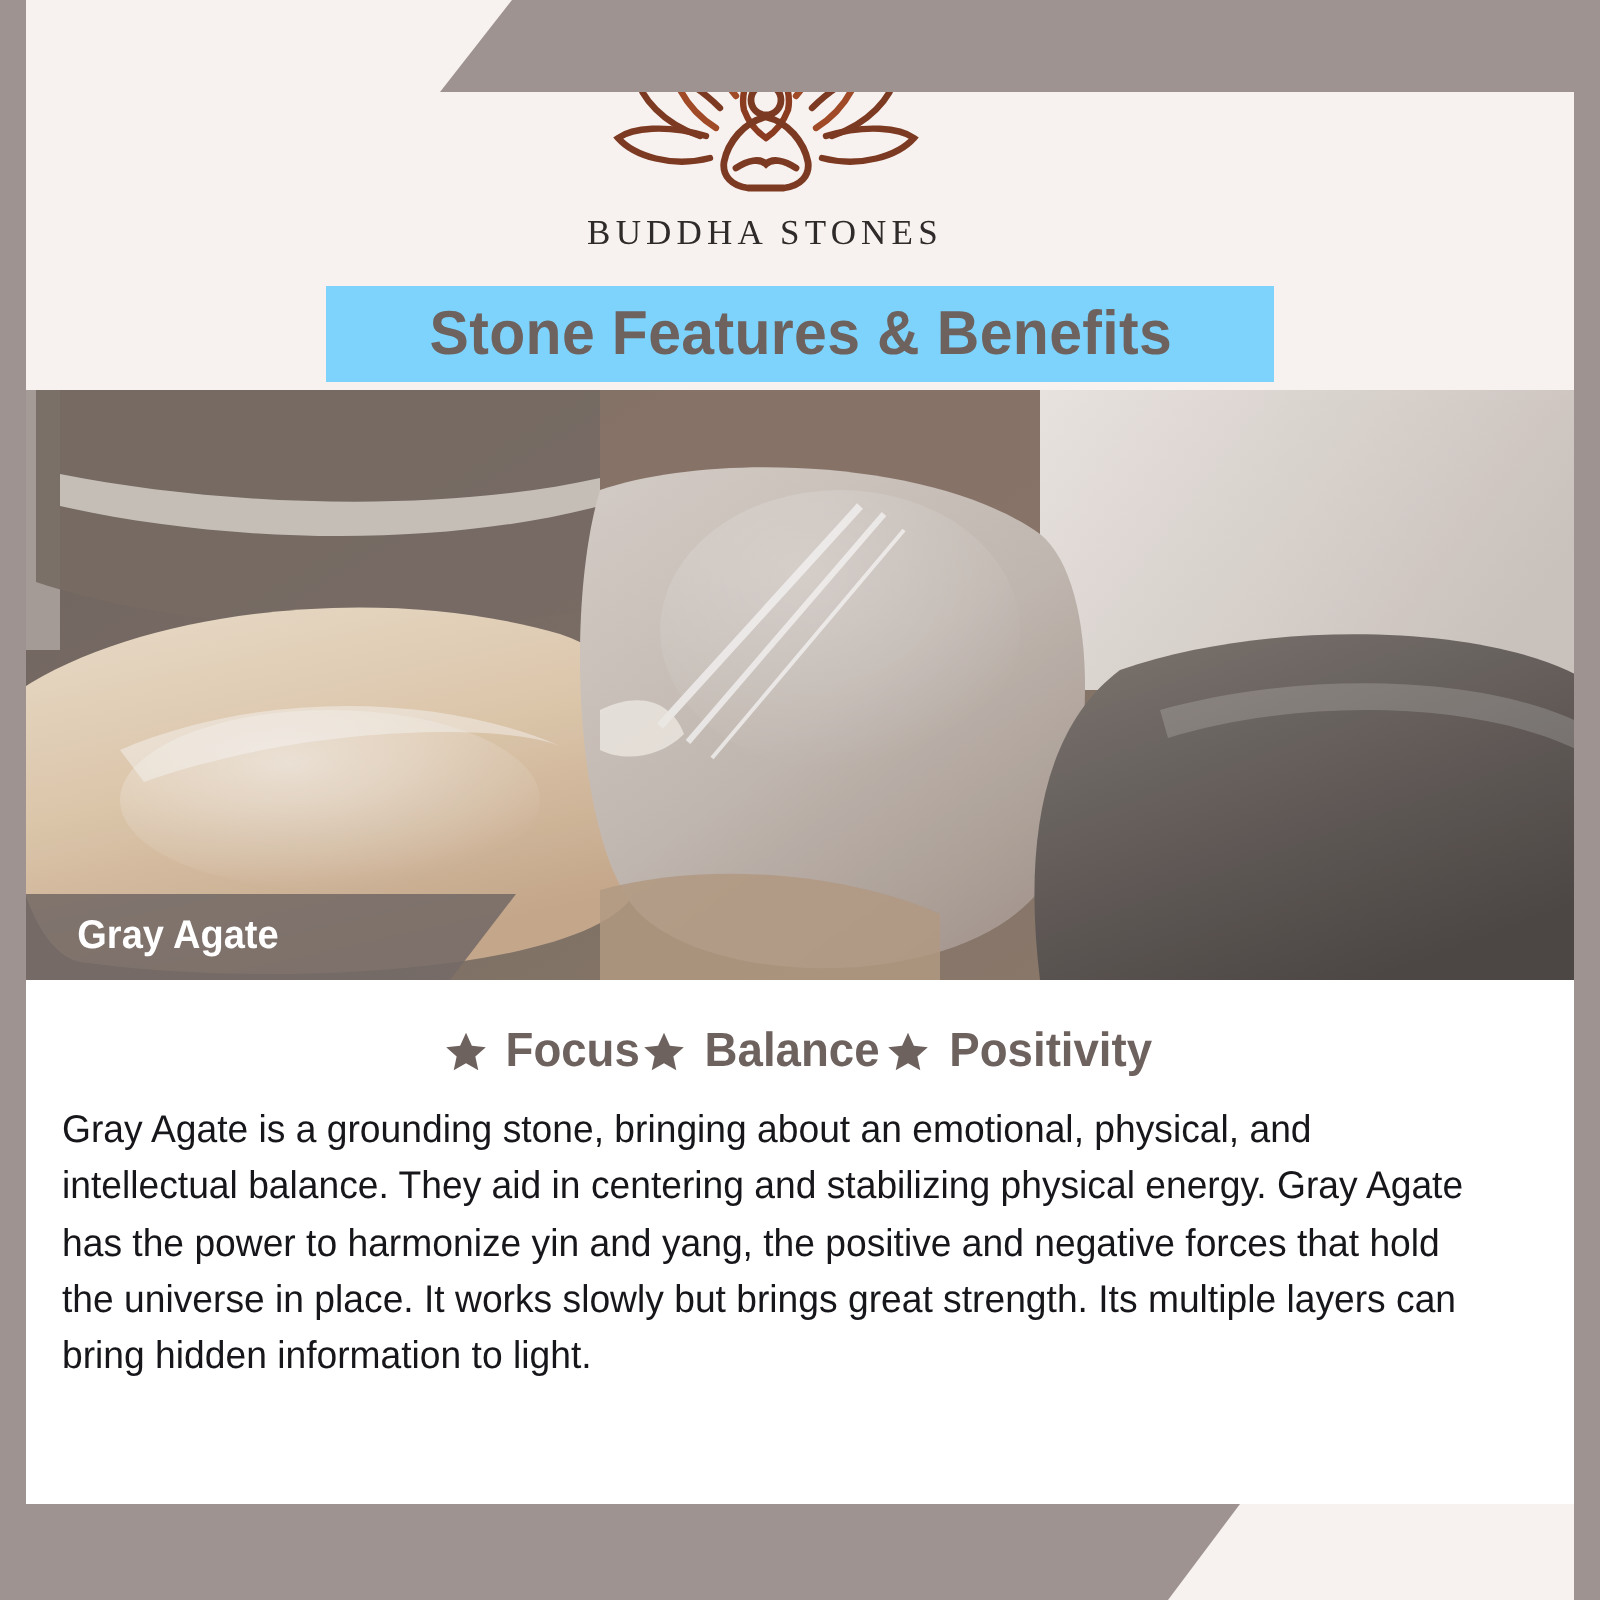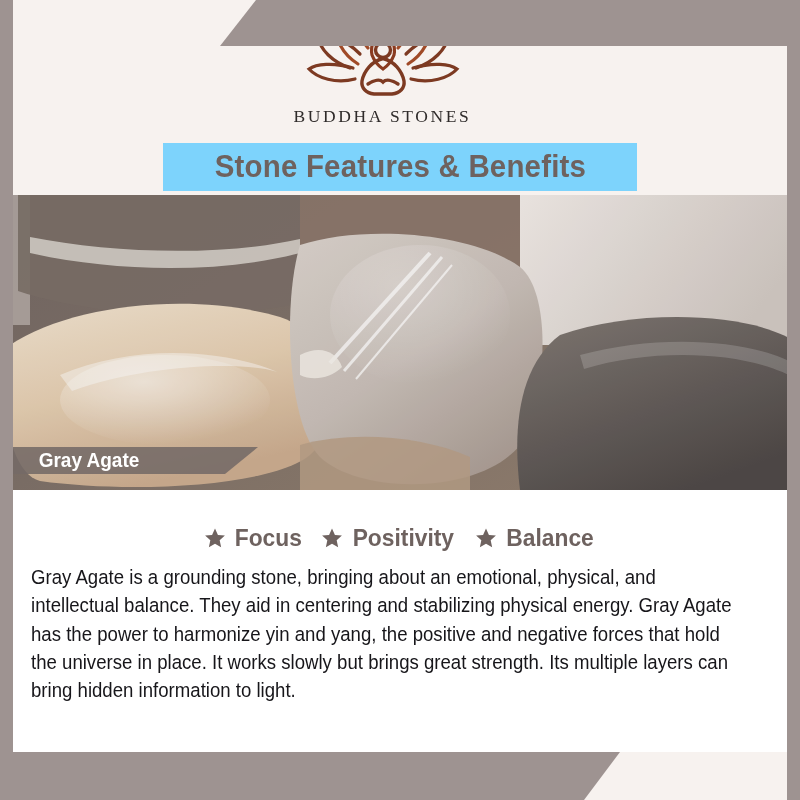--- a/index.html
+++ b/index.html
@@ -66,39 +66,39 @@
   }
 
   
   .photo{
     position:absolute;left:0;top:195px;width:800px;height:295px;
     overflow:hidden;z-index:1;background:#8b8178;
   }
   .photo svg{display:block;width:800px;height:295px;}
 
   .stone-label{
-    position:absolute;left:0;top:447px;width:258px;height:27px;
+    position:absolute;left:0;top:447px;width:258px;height:43px;
     background:rgba(116,106,103,.88);
     clip-path:polygon(0 0,100% 0,calc(100% - 33px) 100%,0 100%);
     display:flex;align-items:center;
     z-index:4;
   }
   .stone-label span{
     margin-left:36px;color:#ffffff;font-size:20px;font-weight:bold;
     transform:scaleX(.95);white-space:nowrap;
   }
 
   
   .content{
     position:absolute;left:13px;top:490px;width:774px;height:262px;
     background:#ffffff;z-index:3;
   }
   .features{
     display:flex;align-items:center;justify-content:center;
-    gap:18px;padding-top:34px;
+    padding-top:22px;
   }
   .feature{display:flex;align-items:center;gap:7px;}
   .star{width:22px;height:22px;display:block;flex:none;}
   .feature-label{
     font-size:24px;font-weight:bold;color:#6e625f;
     transform:scaleX(.95);white-space:nowrap;
   }
   .body-copy{
     margin:12px 18px 0 18px;
     font-size:19.3px;line-height:1.47;
@@ -220,28 +220,28 @@
         <svg class="star" viewBox="0 0 24 24">
           <polygon points="12,1.5 15.2,8.6 22.8,9.4 17.1,14.5 18.7,22 12,18.2 5.3,22 6.9,14.5 1.2,9.4 8.8,8.6" fill="#6e625f"></polygon>
         </svg>
         <span class="feature-label">Focus</span>
       </div>
 
       <div class="feature">
         <svg class="star" viewBox="0 0 24 24">
           <polygon points="12,1.5 15.2,8.6 22.8,9.4 17.1,14.5 18.7,22 12,18.2 5.3,22 6.9,14.5 1.2,9.4 8.8,8.6" fill="#6e625f"></polygon>
         </svg>
-        <span class="feature-label">Positivity</span>
+        <span class="feature-label">Balance</span>
       </div>
 
       <div class="feature">
         <svg class="star" viewBox="0 0 24 24">
           <polygon points="12,1.5 15.2,8.6 22.8,9.4 17.1,14.5 18.7,22 12,18.2 5.3,22 6.9,14.5 1.2,9.4 8.8,8.6" fill="#6e625f"></polygon>
         </svg>
-        <span class="feature-label">Balance</span>
+        <span class="feature-label">Positivity</span>
       </div>
 
     </div>
 
     <p class="body-copy">Gray Agate is a grounding stone, bringing about an emotional, physical, and intellectual balance. They aid in centering and stabilizing physical energy. Gray Agate has the power to harmonize yin and yang, the positive and negative forces that hold the universe in place. It works slowly but brings great strength. Its multiple layers can bring hidden information to light.</p>
   </div>
 
   <div class="frame-top"></div>
   <div class="frame-right"></div>
   <div class="frame-left"></div>

